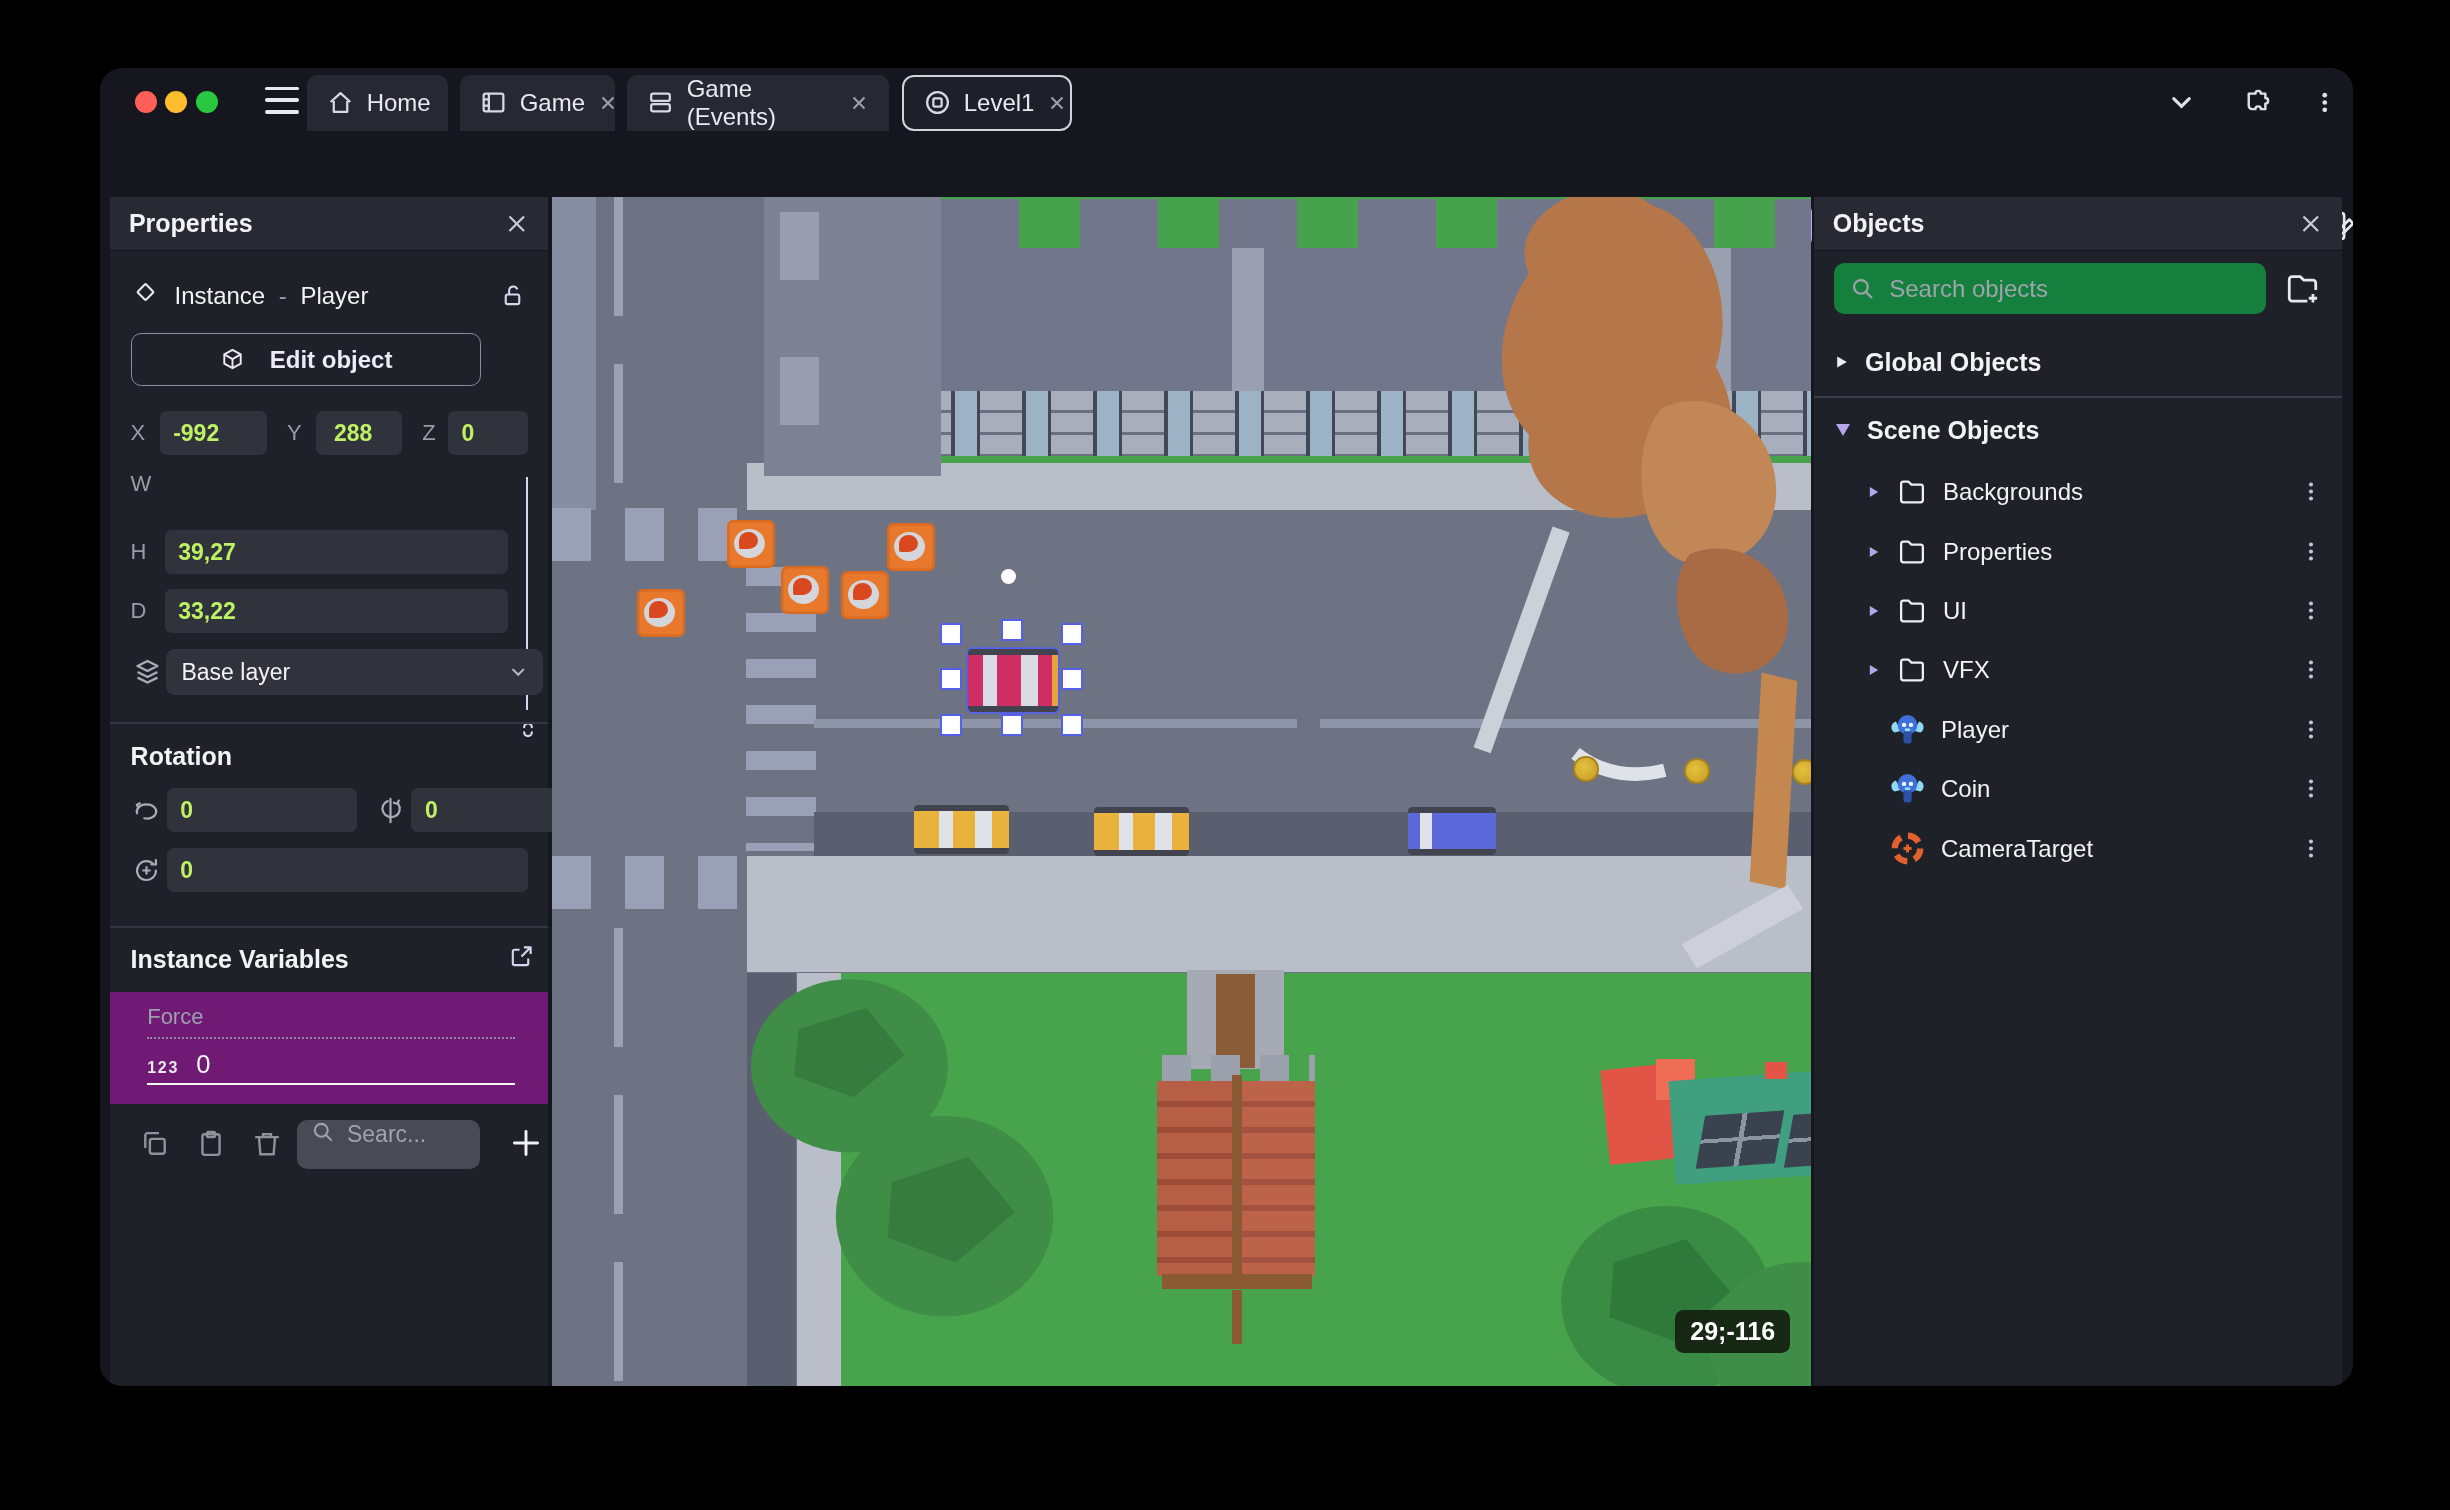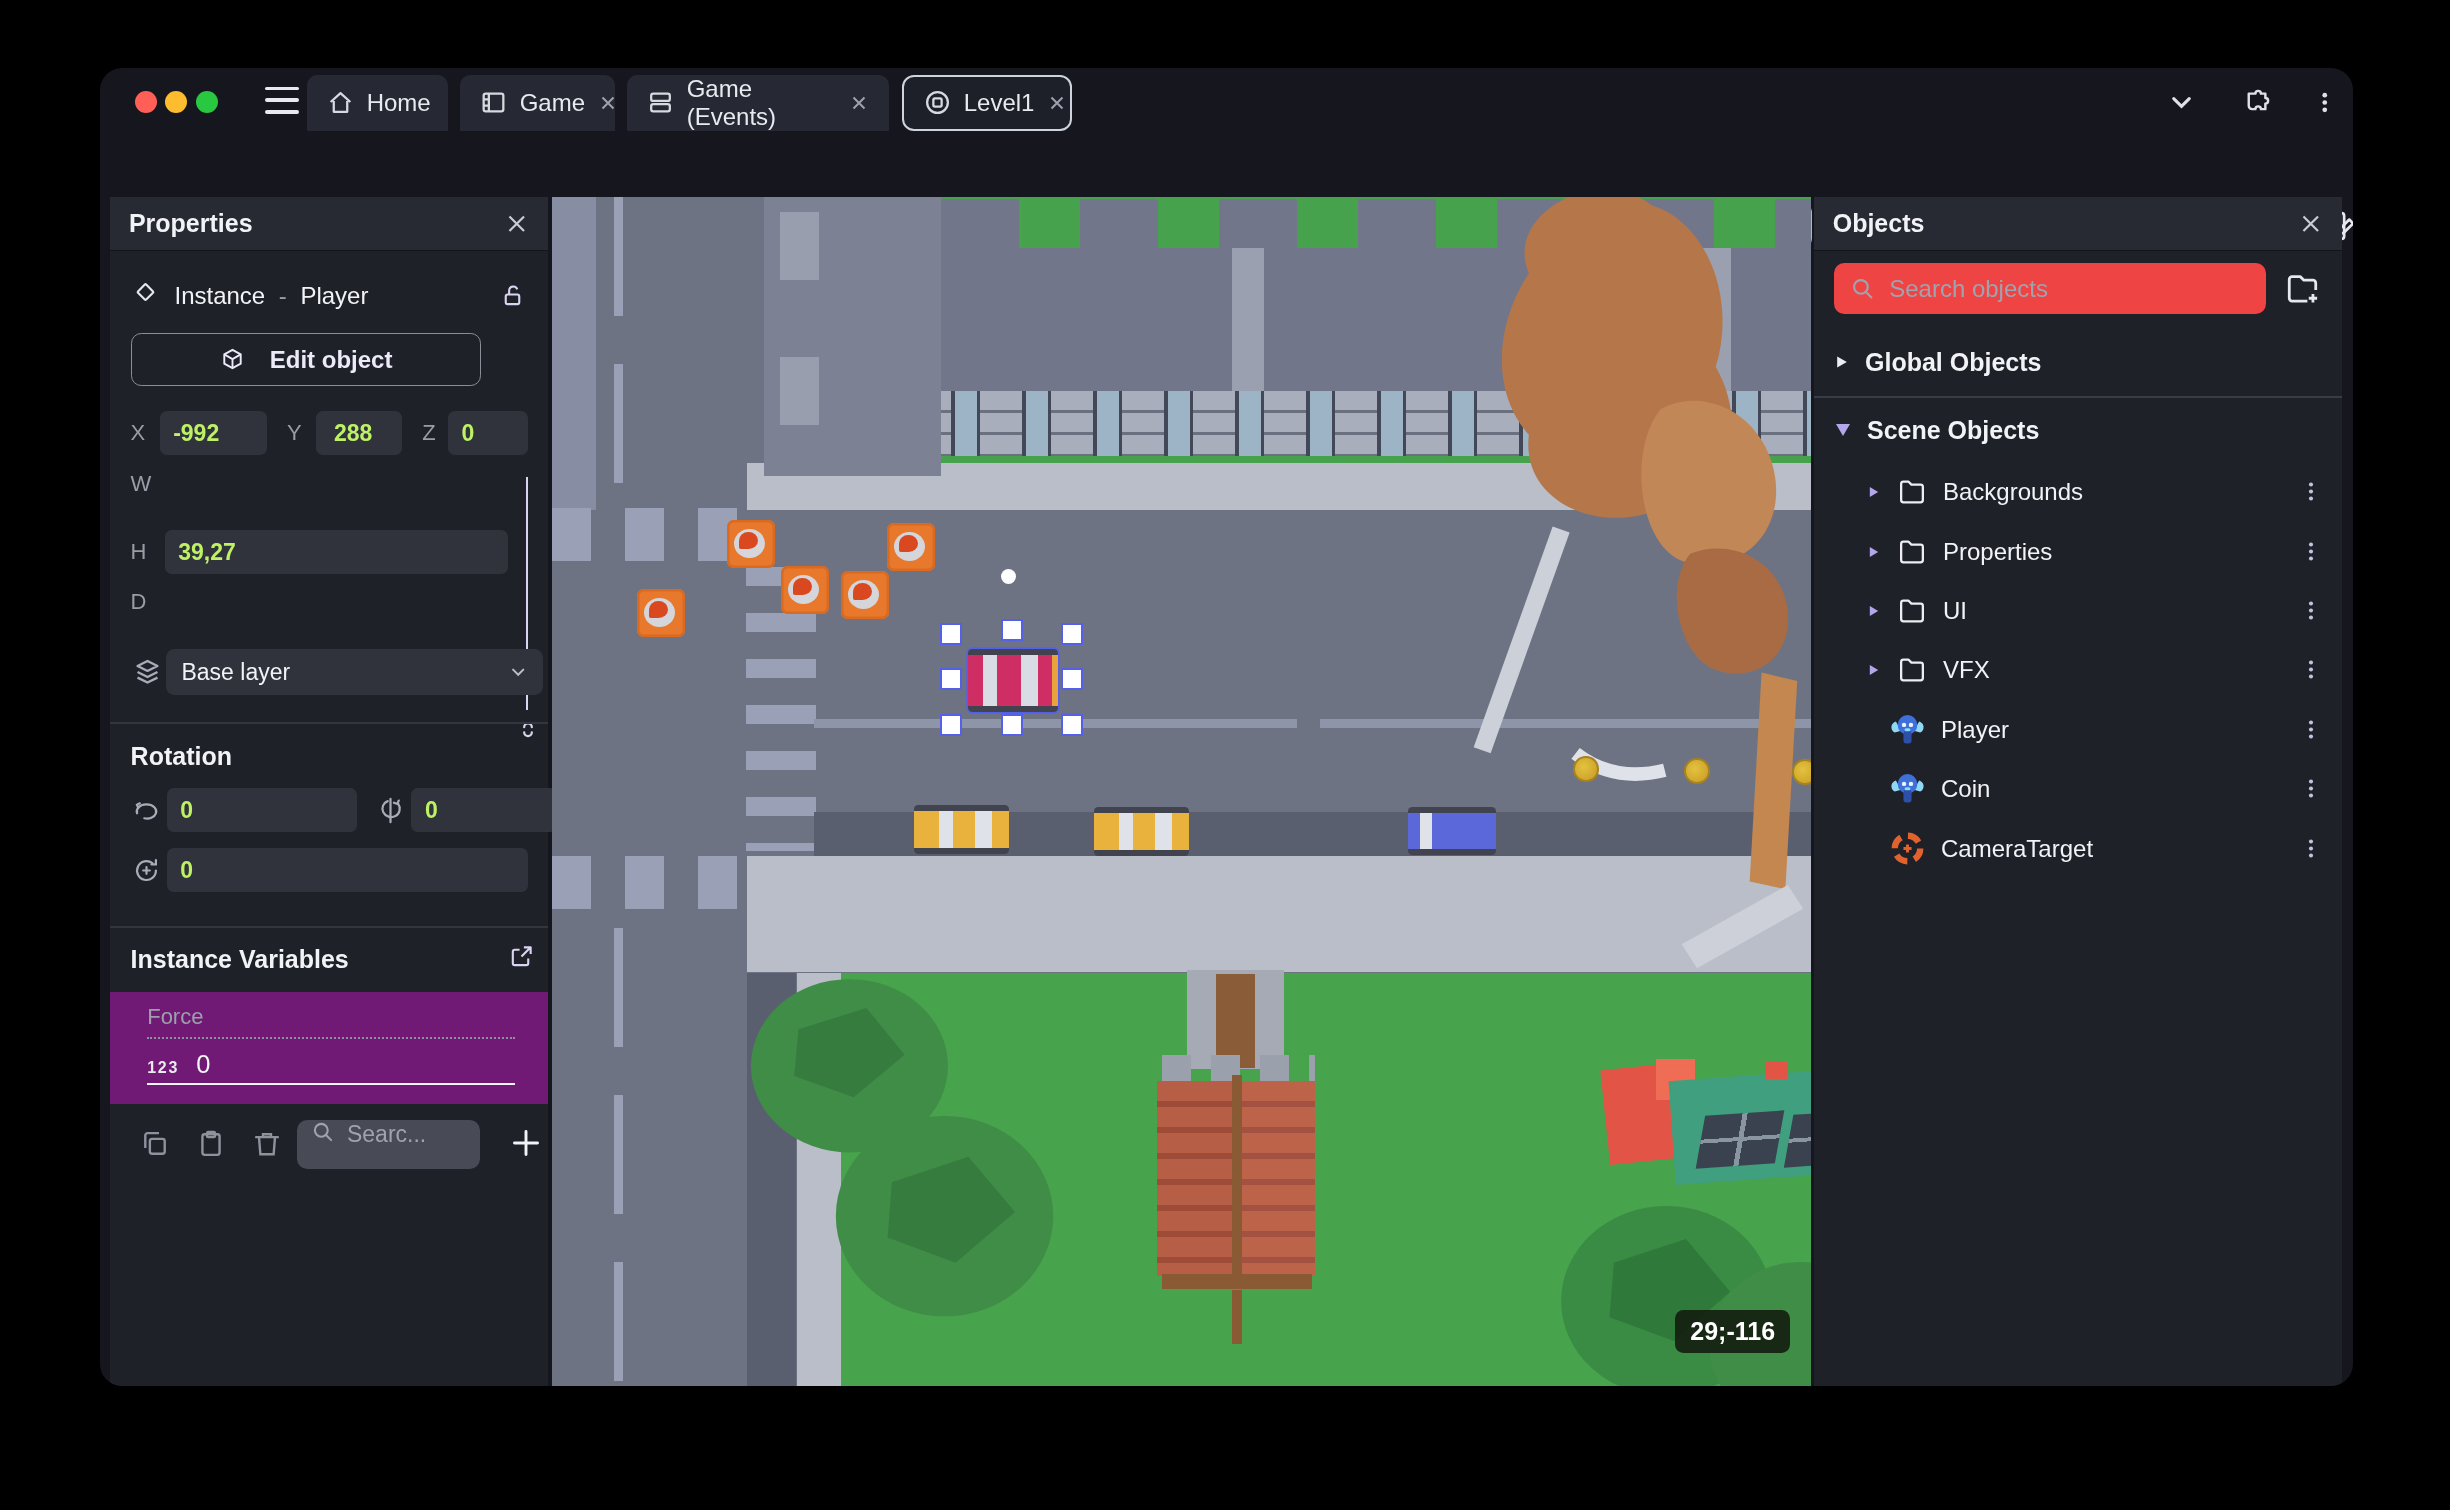--- a/index.html
+++ b/index.html
@@ -89,21 +89,21 @@
   .vsearch { position:absolute; left:187px; top:923px; width:183px; height:49px; background:#484b55; border-radius:10.2px;
     display:flex; align-items:flex-start; gap:10.2px; padding:0 13.6px; }
   .vsearch svg { width:24px; height:24px; color:#9fa3ae; flex:none; }
   .vsearch input { background:transparent; border:none; outline:none; font-size:23px; color:#e9eaef; width:100%; font-family:"Liberation Sans",sans-serif; }
   .vsearch input::placeholder, .osearch input::placeholder { color:#9fa3ae; }
   .plus-btn { position:absolute; left:399px; top:929px; width:34px; height:34px; color:#f2f3f6; cursor:pointer; }
   .plus-btn svg { width:100%; height:100%; }
   
   #objects { left:1714px; width:528px; }
   .osearch-row { position:absolute; left:0; top:66px; width:100%; display:flex; align-items:center; padding:0 20.4px; gap:17px; }
-  .osearch { flex:1; height:51px; background:#ef4444; border-radius:10.2px; display:flex; align-items:center; gap:12px; padding:0 15.3px; }
+  .osearch { flex:1; height:51px; background:#15803d; border-radius:10.2px; display:flex; align-items:center; gap:12px; padding:0 15.3px; }
   .osearch svg { width:25.5px; height:25.5px; color:#9fa3ae; flex:none; }
   .osearch input { background:transparent; border:none; outline:none; font-size:24px; color:#e9eaef; width:100%; font-family:"Liberation Sans",sans-serif; }
   .folder-add { width:39px; height:39px; color:#e6e8ee; cursor:pointer; }
   .folder-add svg { width:100%; height:100%; }
   .group-row { position:absolute; left:0; width:100%; height:44px; display:flex; align-items:center; gap:17px; padding:0 22px; cursor:pointer; }
   .group-label { font-size:25px; font-weight:bold; color:#f2f3f6; }
   .caret-r { width:0; height:0; border-left:12px solid #dfe1e8; border-top:7.6px solid transparent; border-bottom:7.6px solid transparent; }
   .caret-r.purple { border-left-color:#b4a6ea; }
   .caret-d { width:0; height:0; border-top:12px solid #b4a6ea; border-left:7.6px solid transparent; border-right:7.6px solid transparent; }
   .tree-row { position:absolute; left:0; width:100%; height:59px; display:flex; align-items:center; padding:0 20.4px; gap:15.3px; cursor:pointer; }
@@ -358,20 +358,21 @@
 
     <div class="frow" style="left:0;top:274px;width:100%;padding:0 20.4px">
       <span class="flabel" style="width:34px">W</span>
     </div>
     <div class="frow" style="left:0;top:333px;width:100%;padding:0 20.4px">
       <span class="flabel" style="width:34px">H</span>
       <input class="field" style="width: 343px;" value="39,27">
     </div>
     <div class="frow" style="left:0;top:392px;width:100%;padding:0 20.4px">
       <span class="flabel" style="width:34px">D</span>
+      <input class="field" style="width: 343px;" value="33,22">
     </div>
     <div class="link-line" style="top:280px;height:233px"></div>
     <div class="link-ic">
       <svg viewBox="0 0 28 30" fill="none" stroke="currentColor" stroke-width="2.6" stroke-linecap="round">
           <path d="M9.5 12a4.5 4.5 0 0 1 9 0M9.5 18a4.5 4.5 0 0 0 9 0"></path>
         </svg>
     </div>
     <div class="link-line" style="top:540px;height:-moz-0;height:0"></div>
     <div class="link-line" style="top:545px;height:0"></div>
 

